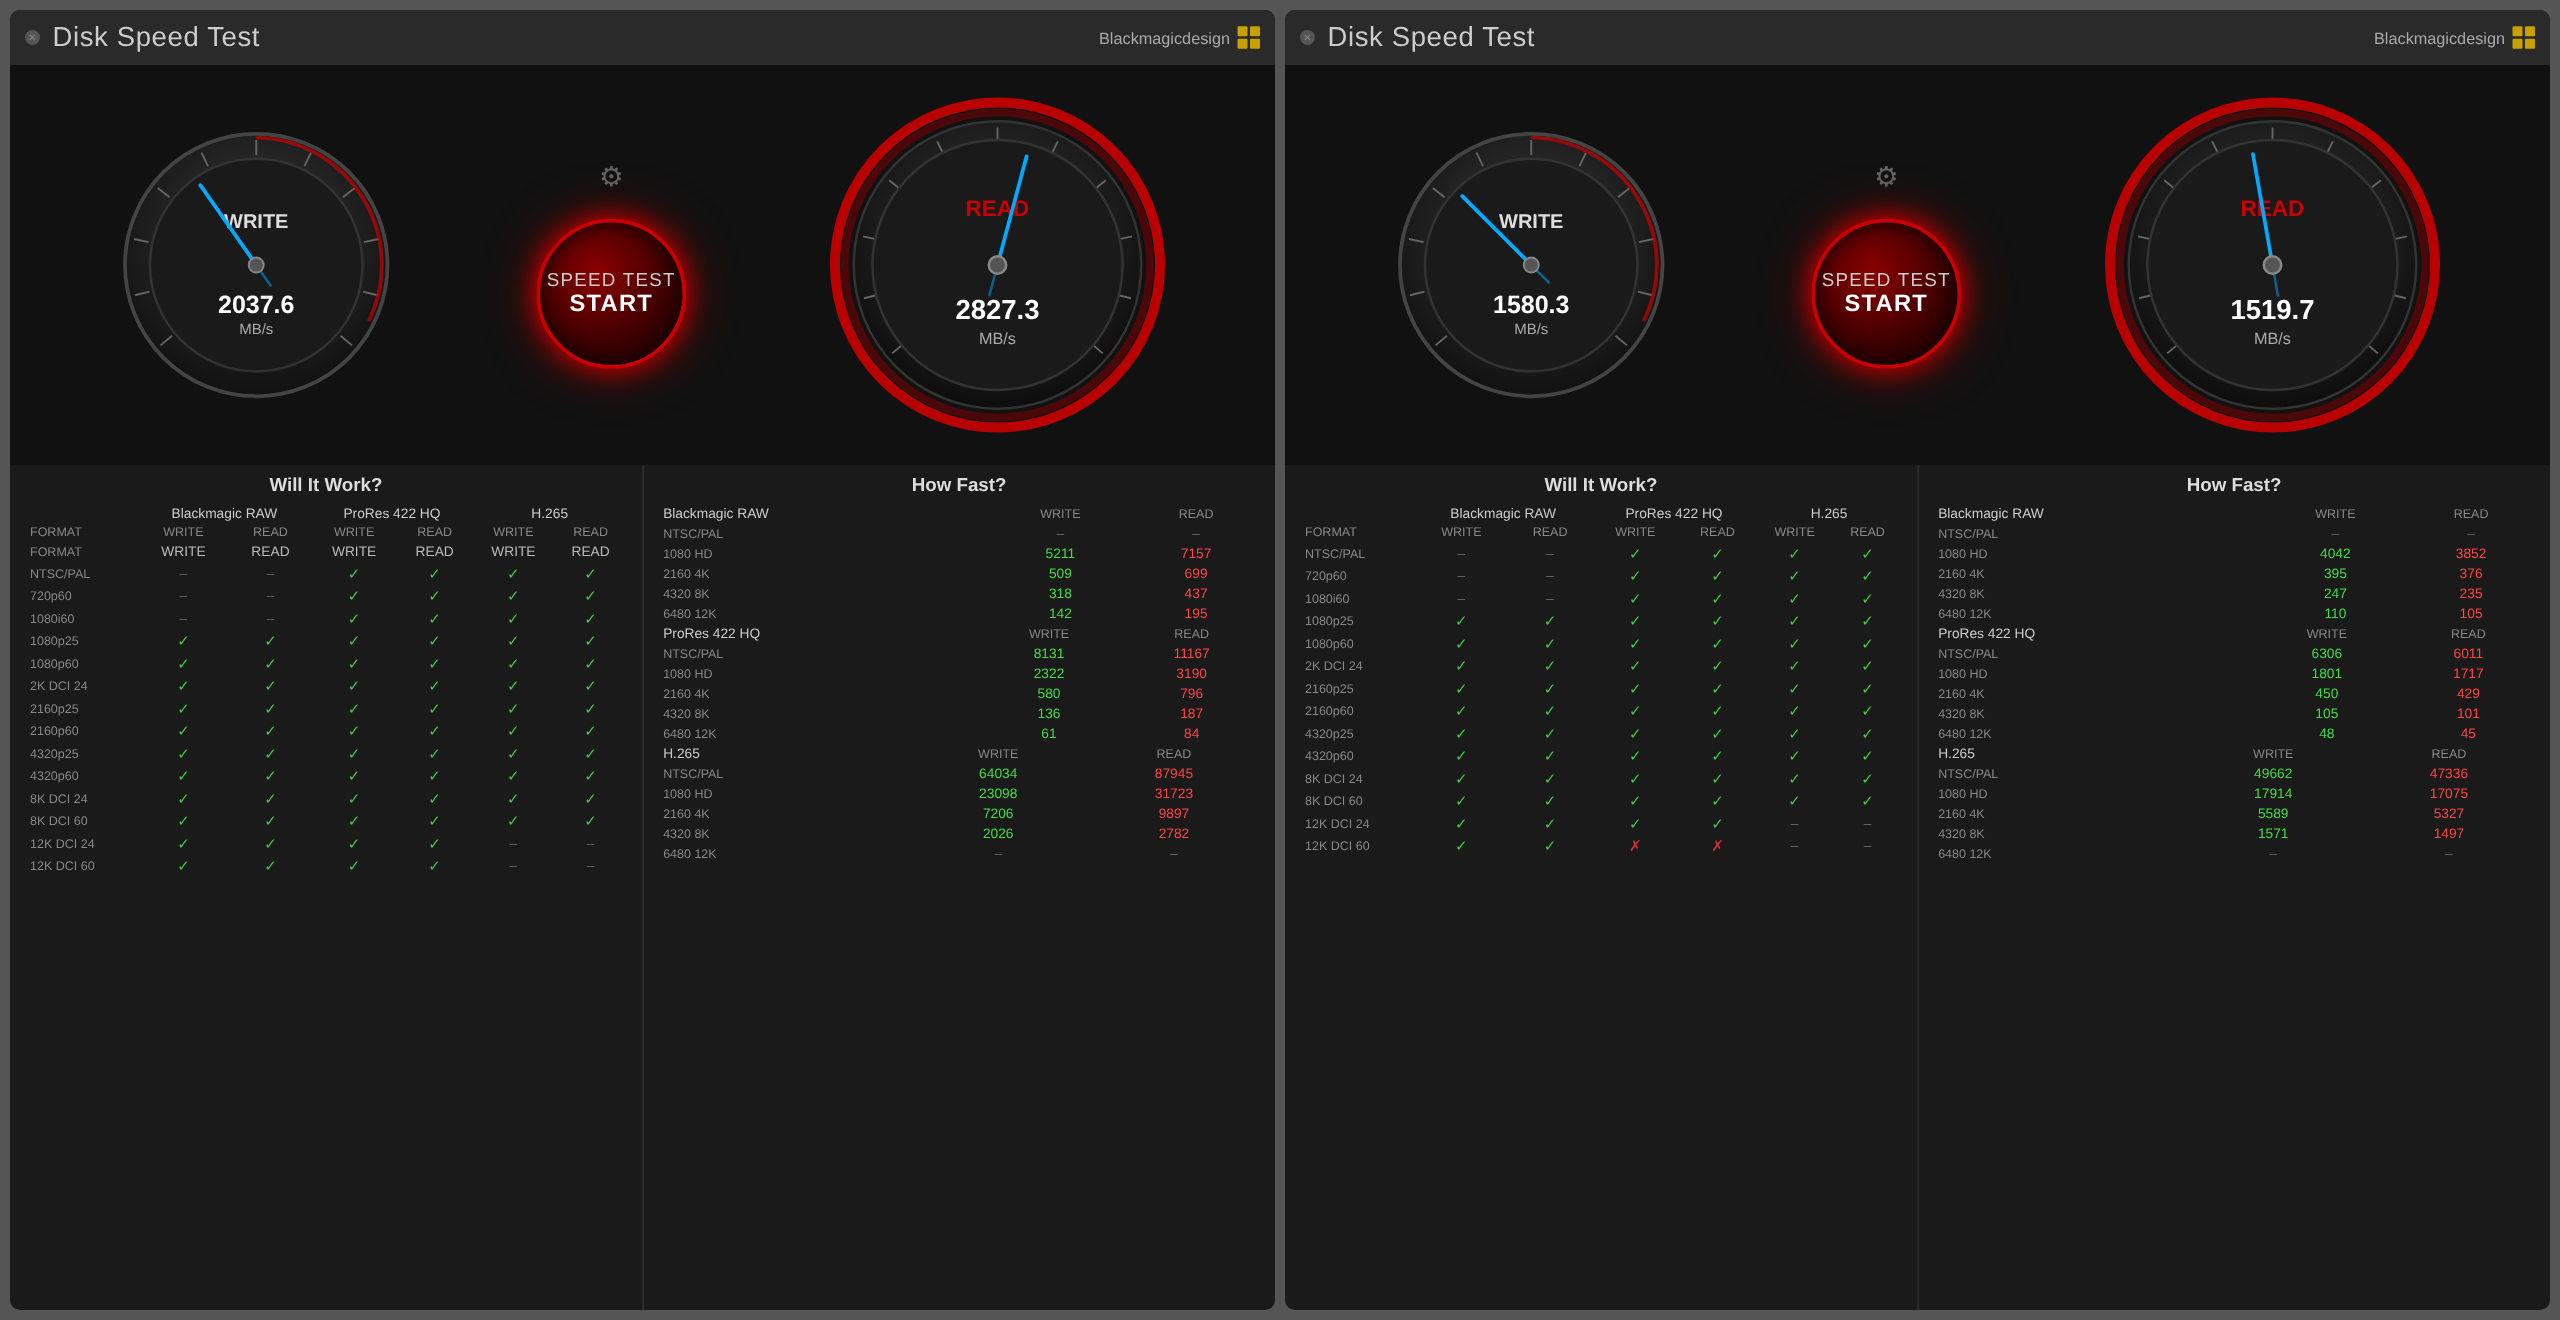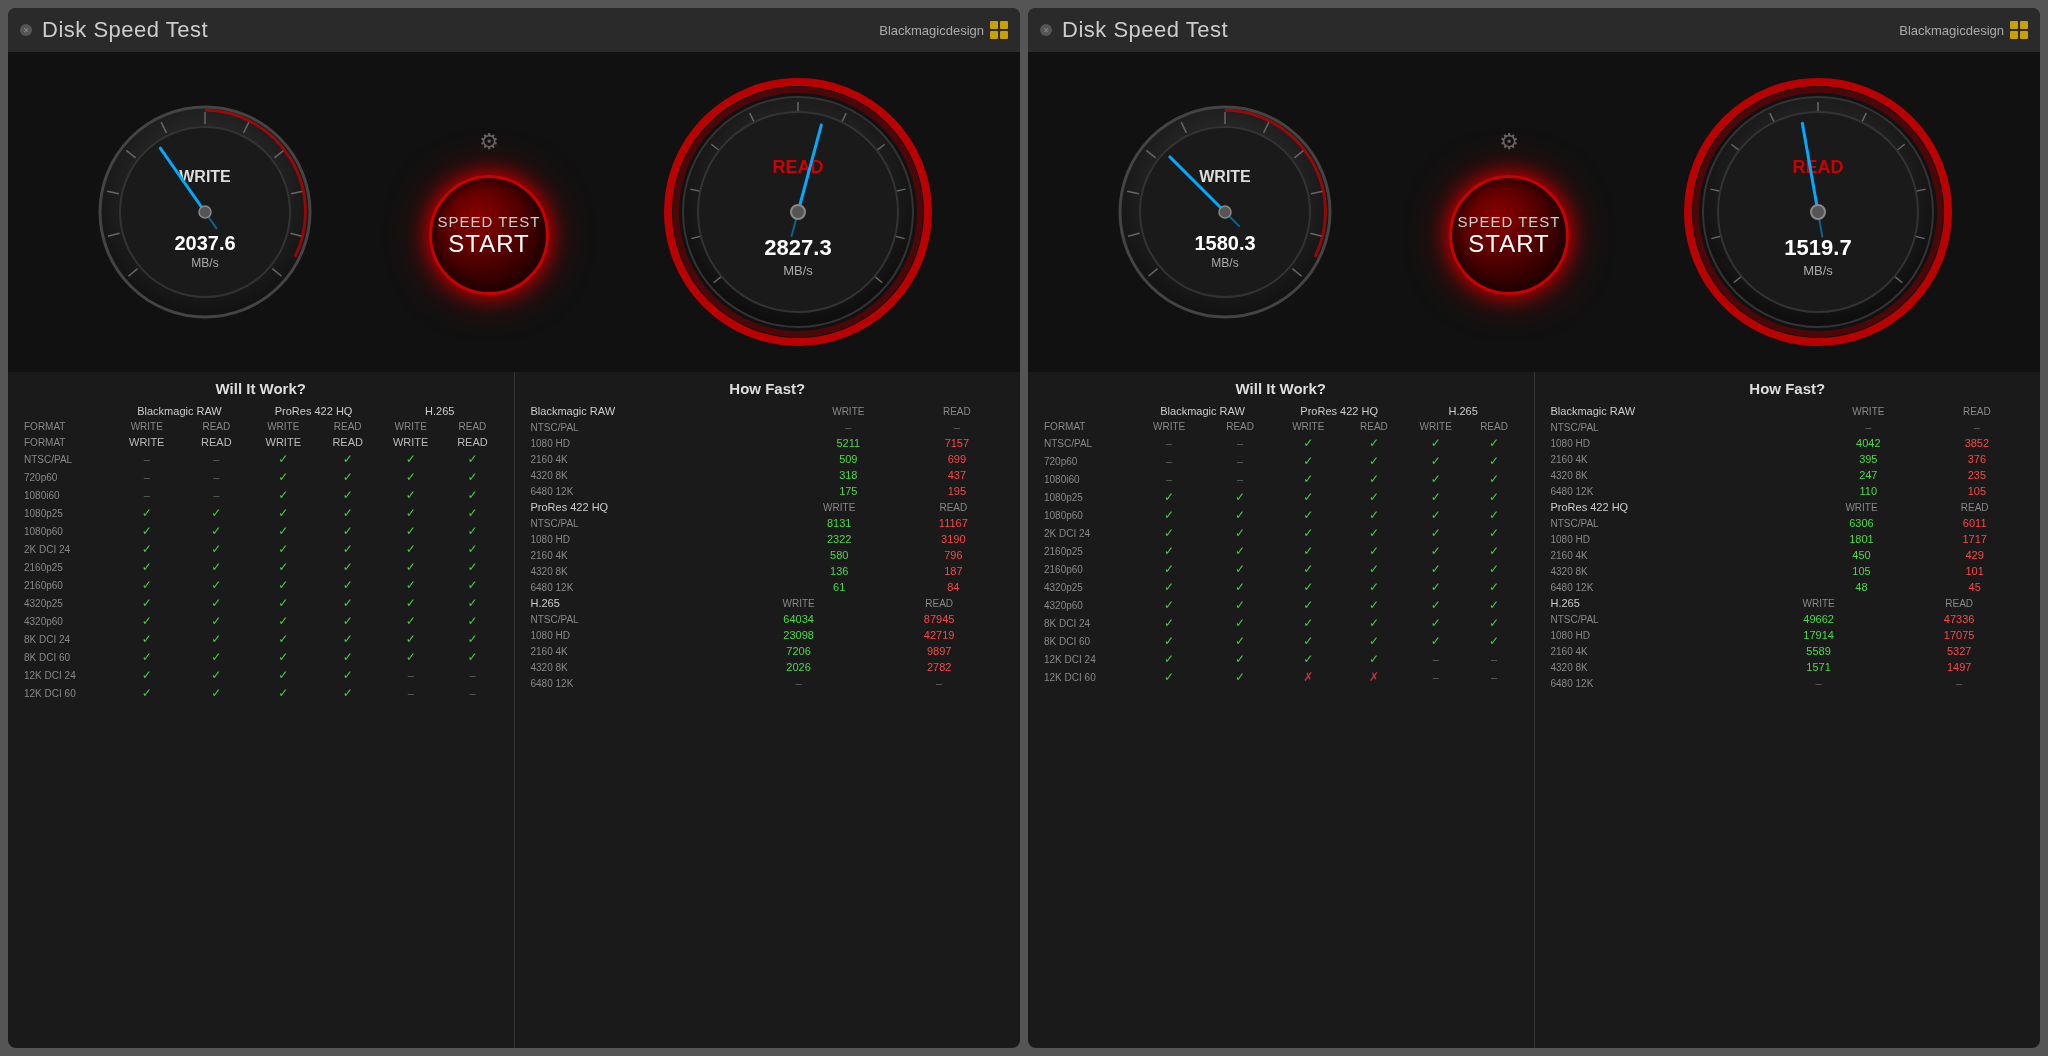--- a/index.html
+++ b/index.html
@@ -119,22 +119,22 @@
 
     .start-btn .speed-test {
       color: #ccc;
       font-size: 15px;
       letter-spacing: 1px;
       text-transform: uppercase;
     }
 
     .start-btn .start-text {
       color: white;
-      font-size: 24px;
-      font-weight: normal;
+      font-size: 19px;
+      font-weight: bold;
       text-transform: uppercase;
       letter-spacing: 1px;
     }
 
     
     .data-section {
       display: flex;
       flex: 1;
       overflow: hidden;
     }
@@ -511,21 +511,21 @@
             </tr>
 
             <tr>
               <td class="format-col">4320 8K</td>
               <td><span class="val-green">318</span></td>
               <td><span class="val-red">437</span></td>
             </tr>
 
             <tr>
               <td class="format-col">6480 12K</td>
-              <td><span class="val-green">175</span></td>
+              <td><span class="val-green">142</span></td>
               <td><span class="val-red">195</span></td>
             </tr>
 
         </tbody>
       </table>
     </div>
           <div>
       <table class="data-table">
         <thead>
           <tr>
@@ -582,21 +582,21 @@
 
             <tr>
               <td class="format-col">NTSC/PAL</td>
               <td><span class="val-green">64034</span></td>
               <td><span class="val-red">87945</span></td>
             </tr>
 
             <tr>
               <td class="format-col">1080 HD</td>
               <td><span class="val-green">23098</span></td>
-              <td><span class="val-red">42719</span></td>
+              <td><span class="val-red">31723</span></td>
             </tr>
 
             <tr>
               <td class="format-col">2160 4K</td>
               <td><span class="val-green">7206</span></td>
               <td><span class="val-red">9897</span></td>
             </tr>
 
             <tr>
               <td class="format-col">4320 8K</td>

